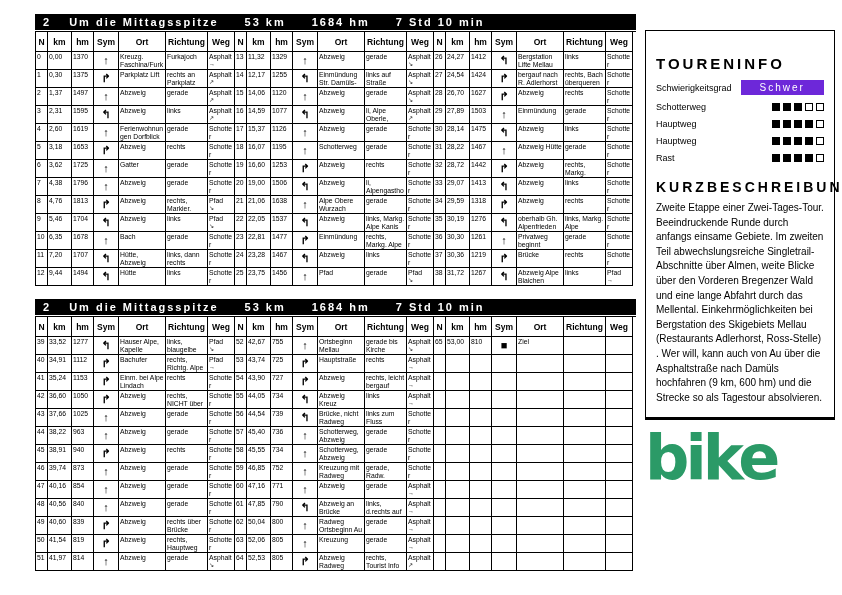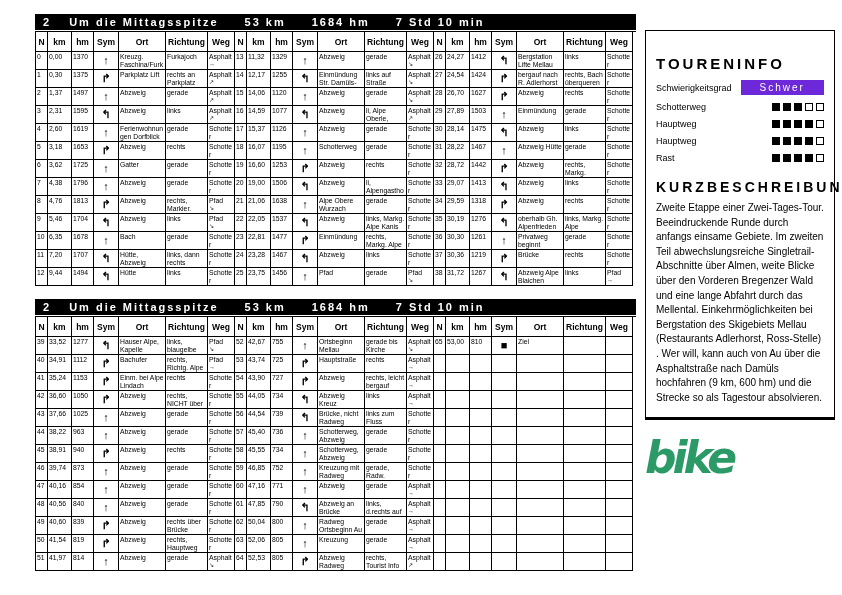--- a/index.html
+++ b/index.html
@@ -28,22 +28,22 @@
   .infobox{border:1px solid #000;border-bottom:3px solid #000;padding:24px 10px 12px 10px;box-sizing:border-box;}
   .si-title{font-size:15px;font-weight:bold;letter-spacing:3px;margin-bottom:8px;}
   .si-row{display:flex;justify-content:space-between;align-items:center;margin-bottom:7px;font-size:9px;gap:9px;}
   .badge{background:#6d28d9;color:#fff;font-weight:normal;font-size:10px;letter-spacing:2px;
          width:102px;text-align:center;padding:2px 0;}
   .squares{display:flex;gap:3px;}
   .sq{width:8px;height:8px;border:1.5px solid #000;box-sizing:border-box;background:#fff;}
   .sq.fill{background:#000;}
   .kb-title{font-size:14px;font-weight:bold;letter-spacing:3px;margin:16px 0 6px 0;}
   .kb-text{font-size:10px;line-height:14.6px;}
-  .logo{margin-top:10px;font-weight:bold;font-size:44px;line-height:56px;letter-spacing:-4px;
-        font-family:"DejaVu Sans",sans-serif;font-style:italic;}
+  .logo{margin-top:10px;font-weight:bold;font-size:62px;line-height:56px;letter-spacing:-4px;
+        font-family:"DejaVu Sans",sans-serif;}
 </style>
 </head>
 <body>
 
 <div class="page">
 
   <section class="roadbook" id="table1">
     <div class="titlebar">
       <span class="tnum">2</span>
       <span>Um die Mittagsspitze</span>

